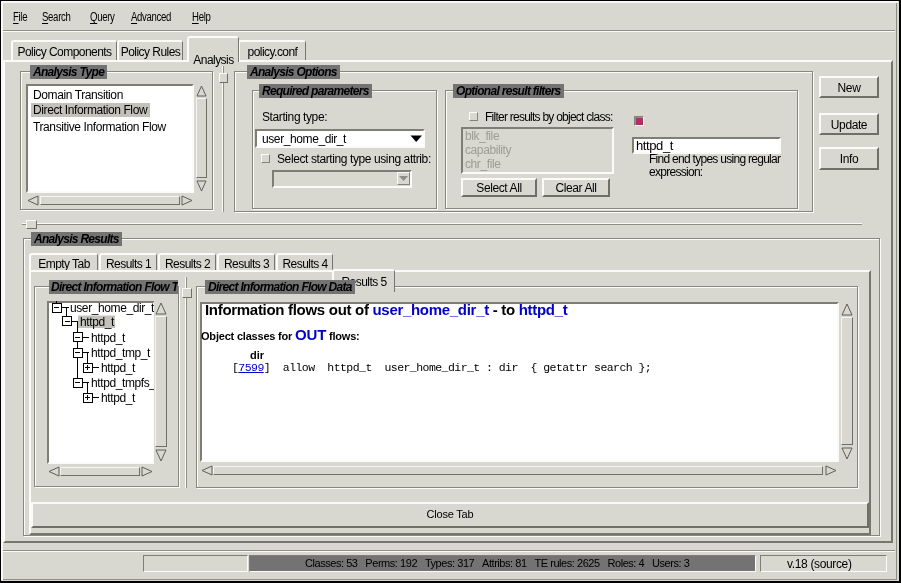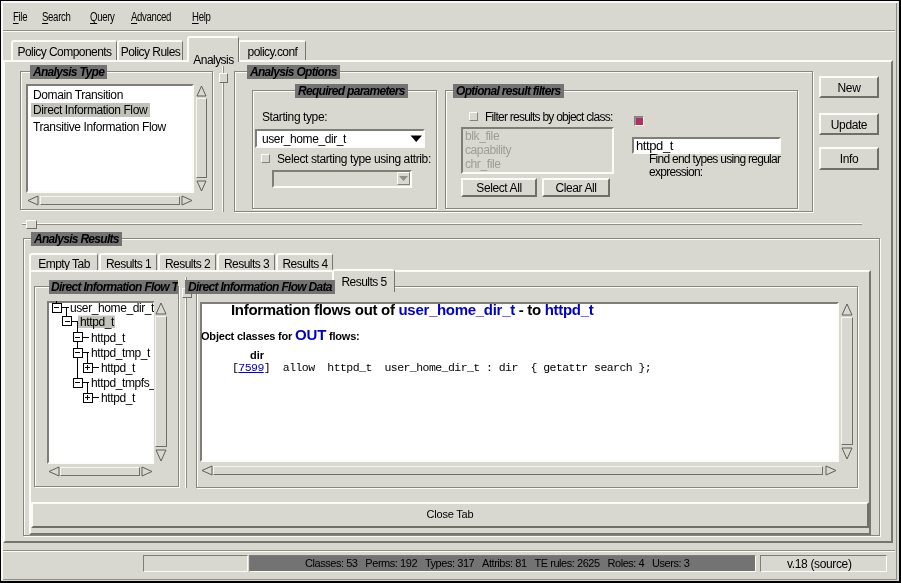--- a/index.html
+++ b/index.html
@@ -66,21 +66,21 @@
       <polygon points="1,1 11,5.5 1,10" fill="#d8d8d1" stroke="#5f5f58" stroke-width="1"></polygon>
     </svg>
 
 <div class="ab" style="left:221px;top:65px;width:2px;height:146px;border-left:1px solid #fbfbf7;border-right:1px solid #8e8e86;"></div>
 <div class="ab" style="left:218px;top:72px;width:9px;height:10px;background:#d8d8d1;border:1px solid;border-color:#fbfbf7 #6f6f67 #6f6f67 #fbfbf7;"></div>
 
 <div class="grv" style="left:233px;top:70px;width:579px;height:141px;"></div>
 <div class="lbl" style="left:246px;top:64px;">Analysis Options</div>
 
 <div class="grv" style="left:251px;top:89px;width:185px;height:119px;"></div>
-<div class="lbl" style="left:258px;top:83px;margin-left:36px;">Required parameters</div>
+<div class="lbl" style="left:258px;top:83px;">Required parameters</div>
 <div class="ab t12" style="left:261px;top:109px;">Starting type:</div>
 <div class="sk" style="left:254px;top:128px;width:170px;height:19px;"></div>
 <div class="ab t12" style="left:261px;top:131px;">user_home_dir_t</div>
 <svg class="ab" style="left:409px;top:134px;" width="13" height="8">
       <polygon points="0.5,0.5 12,0.5 6.2,7" fill="#000"></polygon>
     </svg>
 <div class="ab" style="left:260px;top:153px;width:9px;height:9px;border:1px solid;border-color:#fbfbf7 #83837b #83837b #fbfbf7;background:#d8d8d1;"></div>
 <div class="ab t12" style="left:276px;top:151px;">Select starting type using attrib:</div>
 <div class="sk" style="left:271px;top:169px;width:140px;height:18px;background:#d8d8d1;"></div>
 <div class="ab" style="left:396px;top:171px;width:13px;height:13px;border:1px solid;border-color:#fbfbf7 #83837b #83837b #fbfbf7;background:#d8d8d1;"></div>
@@ -191,23 +191,23 @@
     </svg>
 <div class="th" style="left:59px;top:466px;width:80px;height:9px;"></div>
 <svg class="ab" style="left:140px;top:465px;" width="12" height="11">
       <polygon points="1,1 11,5.5 1,10" fill="#d8d8d1" stroke="#5f5f58" stroke-width="1"></polygon>
     </svg>
 
 <div class="ab" style="left:184px;top:276px;width:2px;height:211px;border-left:1px solid #fbfbf7;border-right:1px solid #8e8e86;"></div>
 <div class="ab" style="left:181px;top:287px;width:10px;height:10px;background:#d8d8d1;border:1px solid;border-color:#fbfbf7 #6f6f67 #6f6f67 #fbfbf7;"></div>
 
 <div class="grv" style="left:195px;top:285px;width:662px;height:202px;"></div>
-<div class="lbl" style="left:184px;top:279px;">Direct Information Flow Data</div>
+<div class="lbl" style="left:204px;top:279px;">Direct Information Flow Data</div>
 <div class="sk" style="left:199px;top:301px;width:639px;height:160px;"></div>
-<div class="ab" style="left:204px;top:300px;font-size:15px;font-weight:bold;letter-spacing:-0.3px;white-space:nowrap;margin-left:26px;">Information flows out of <span style="color:#0000c8;">user_home_dir_t</span> - to <span style="color:#0000c8;">httpd_t</span></div>
+<div class="ab" style="left:204px;top:300px;font-size:15px;font-weight:bold;letter-spacing:-0.3px;white-space:nowrap;">Information flows out of <span style="color:#0000c8;">user_home_dir_t</span> - to <span style="color:#0000c8;">httpd_t</span></div>
 <div class="ab" style="left:200px;top:325px;font-size:11px;font-weight:bold;letter-spacing:-0.2px;white-space:nowrap;">Object classes for <span style="font-size:15px;color:#0000c8;">OUT</span> flows:</div>
 <div class="ab" style="left:249px;top:348px;font-size:11px;font-weight:bold;">dir</div>
 <div class="ab mono" style="left:231px;top:360px;font-size:11.5px;letter-spacing:-0.55px;white-space:nowrap;">[<span style="color:#0000c8;text-decoration:underline;">7599</span>]&nbsp;&nbsp;allow&nbsp;&nbsp;httpd_t&nbsp;&nbsp;user_home_dir_t&nbsp;:&nbsp;dir&nbsp;&nbsp;{&nbsp;getattr&nbsp;search&nbsp;};</div>
 
 <div class="sb" style="left:839px;top:301px;width:14px;height:160px;"></div>
 <svg class="ab" style="left:840px;top:302px;" width="12" height="13">
       <polygon points="6,1 11,12 1,12" fill="#d8d8d1" stroke="#5f5f58" stroke-width="1"></polygon>
     </svg>
 <div class="th" style="left:840px;top:316px;width:12px;height:128px;"></div>
 <svg class="ab" style="left:840px;top:446px;" width="12" height="13">

